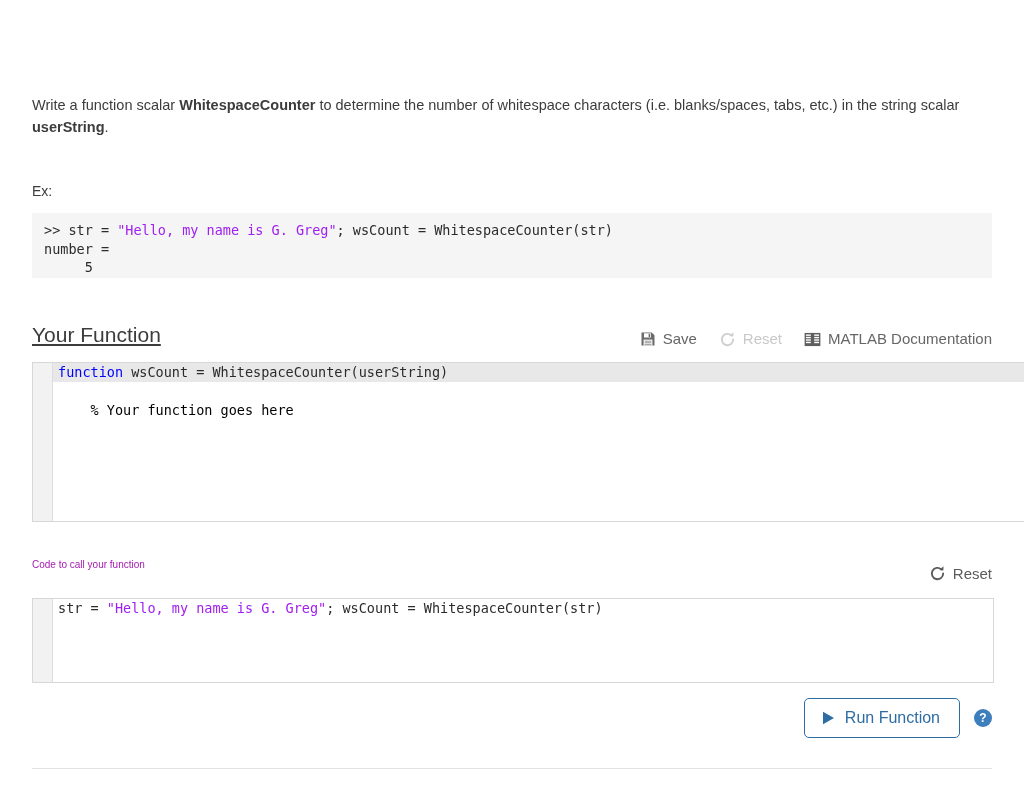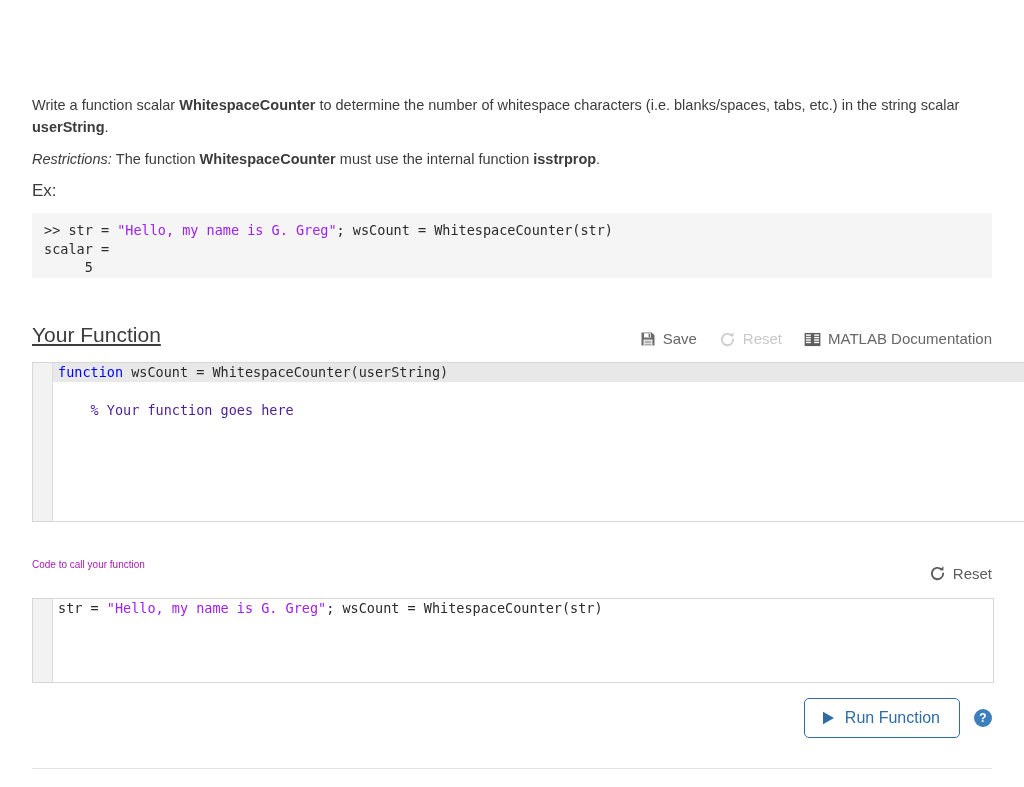--- a/index.html
+++ b/index.html
@@ -33,21 +33,21 @@
   .restrictions {
     position: absolute; left: 32px; top: 149px; width: 930px;
     font-size: 14.5px; line-height: 20px; color: #3c3c3c;
   }
   .restrictions i { font-style: italic; }
   .restrictions b { font-weight: bold; }
   .restrictions .gap { display: inline-block; width: 4px; }
 
   .ex-label {
     position: absolute; left: 32px; top: 182px;
-    font-size: 17px; line-height: 18px; color: #3c3c3c;
+    font-size: 14px; line-height: 18px; color: #3c3c3c;
   }
 
   
   .example-block {
     position: absolute; left: 32px; top: 213px; width: 960px; height: 65px;
     background: #f5f5f5;
     padding: 8px 0 8px 12px;
     font-family: "DejaVu Sans Mono", "Liberation Mono", monospace;
     font-size: 13.5px; line-height: 18.5px;
     color: #2b2b2b;
@@ -120,21 +120,21 @@
     font-family: "DejaVu Sans Mono", "Liberation Mono", monospace;
     position: relative; z-index: 3;
     background: transparent;
   }
   .code-line.active .ln { background: transparent; }
   .code-txt {
     padding-left: 5px; white-space: pre; color: #2b2b2b;
     line-height: 19px; flex: 1;
   }
   .kw  { color: #0000ff; }
-  .cmt { color: #4c1d95; }
+  .cmt { color: #000000; }
   .st  { color: #a020f0; }
 
   
   .run-row {
     position: absolute; right: 32px; top: 698px;
     display: flex; align-items: center; gap: 14px;
   }
   .run-btn {
     display: flex; align-items: center; gap: 10px;
     border: 1px solid #2e6da4; border-radius: 5px;
@@ -159,28 +159,25 @@
 </head>
 <body>
 
 <div class="page">
 
 
   <div class="prompt">
     <span>Write a function scalar </span><b>WhitespaceCounter</b><span> to determine the number of whitespace characters (i.e. blanks/spaces, tabs, etc.) in the string scalar </span><b>userString</b><span>.</span>
   </div>
 
-  <div class="restrictions">
-    <i>Restrictions:</i><span class="gap"></span><span>The function </span><b>WhitespaceCounter</b><span> must use the internal function </span><b>isstrprop</b><span>.</span>
-  </div>
 
   <div class="ex-label">Ex:</div>
 
   <div class="example-block"><span>&gt;&gt; str = </span><span class="str">"Hello, my name is G. Greg"</span><span>; wsCount = WhitespaceCounter(str)</span>
-<span>scalar =</span>
+<span>number =</span>
 <span>     5</span></div>
 
   <div class="section-heading" id="your-function-heading">Your Function</div>
 
   <div class="toolbar">
     <div class="tb-btn">
       <span class="tb-icon">
         <svg width="16" height="16" viewBox="0 0 16 16" aria-hidden="true">
           <path d="M1.5 1.5h10.2L14.5 4.3V14.5H1.5z" fill="#6b6b6b"></path>
           <rect x="4" y="2.3" width="7" height="4.2" fill="#ffffff"></rect>

